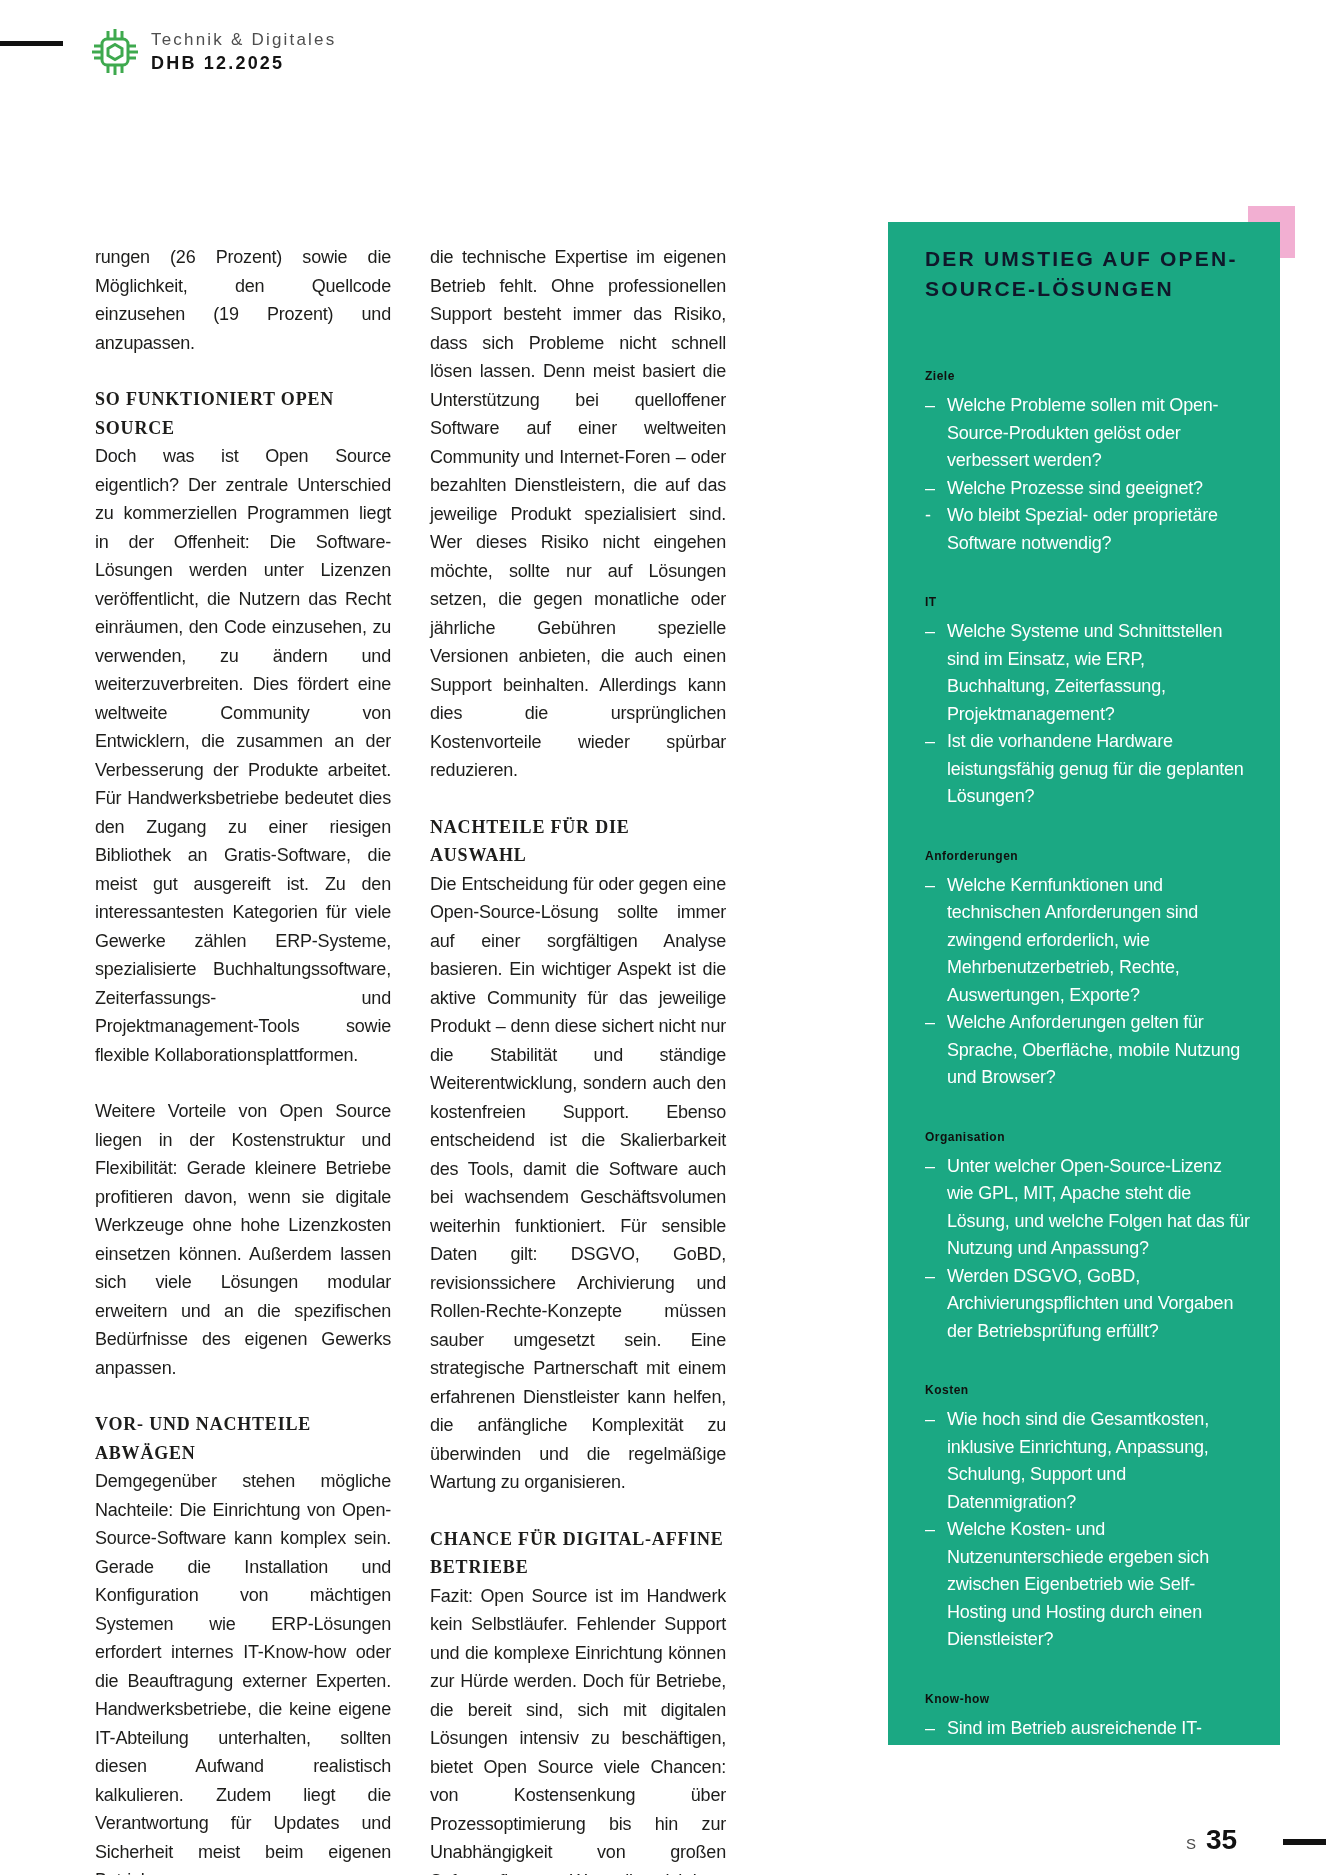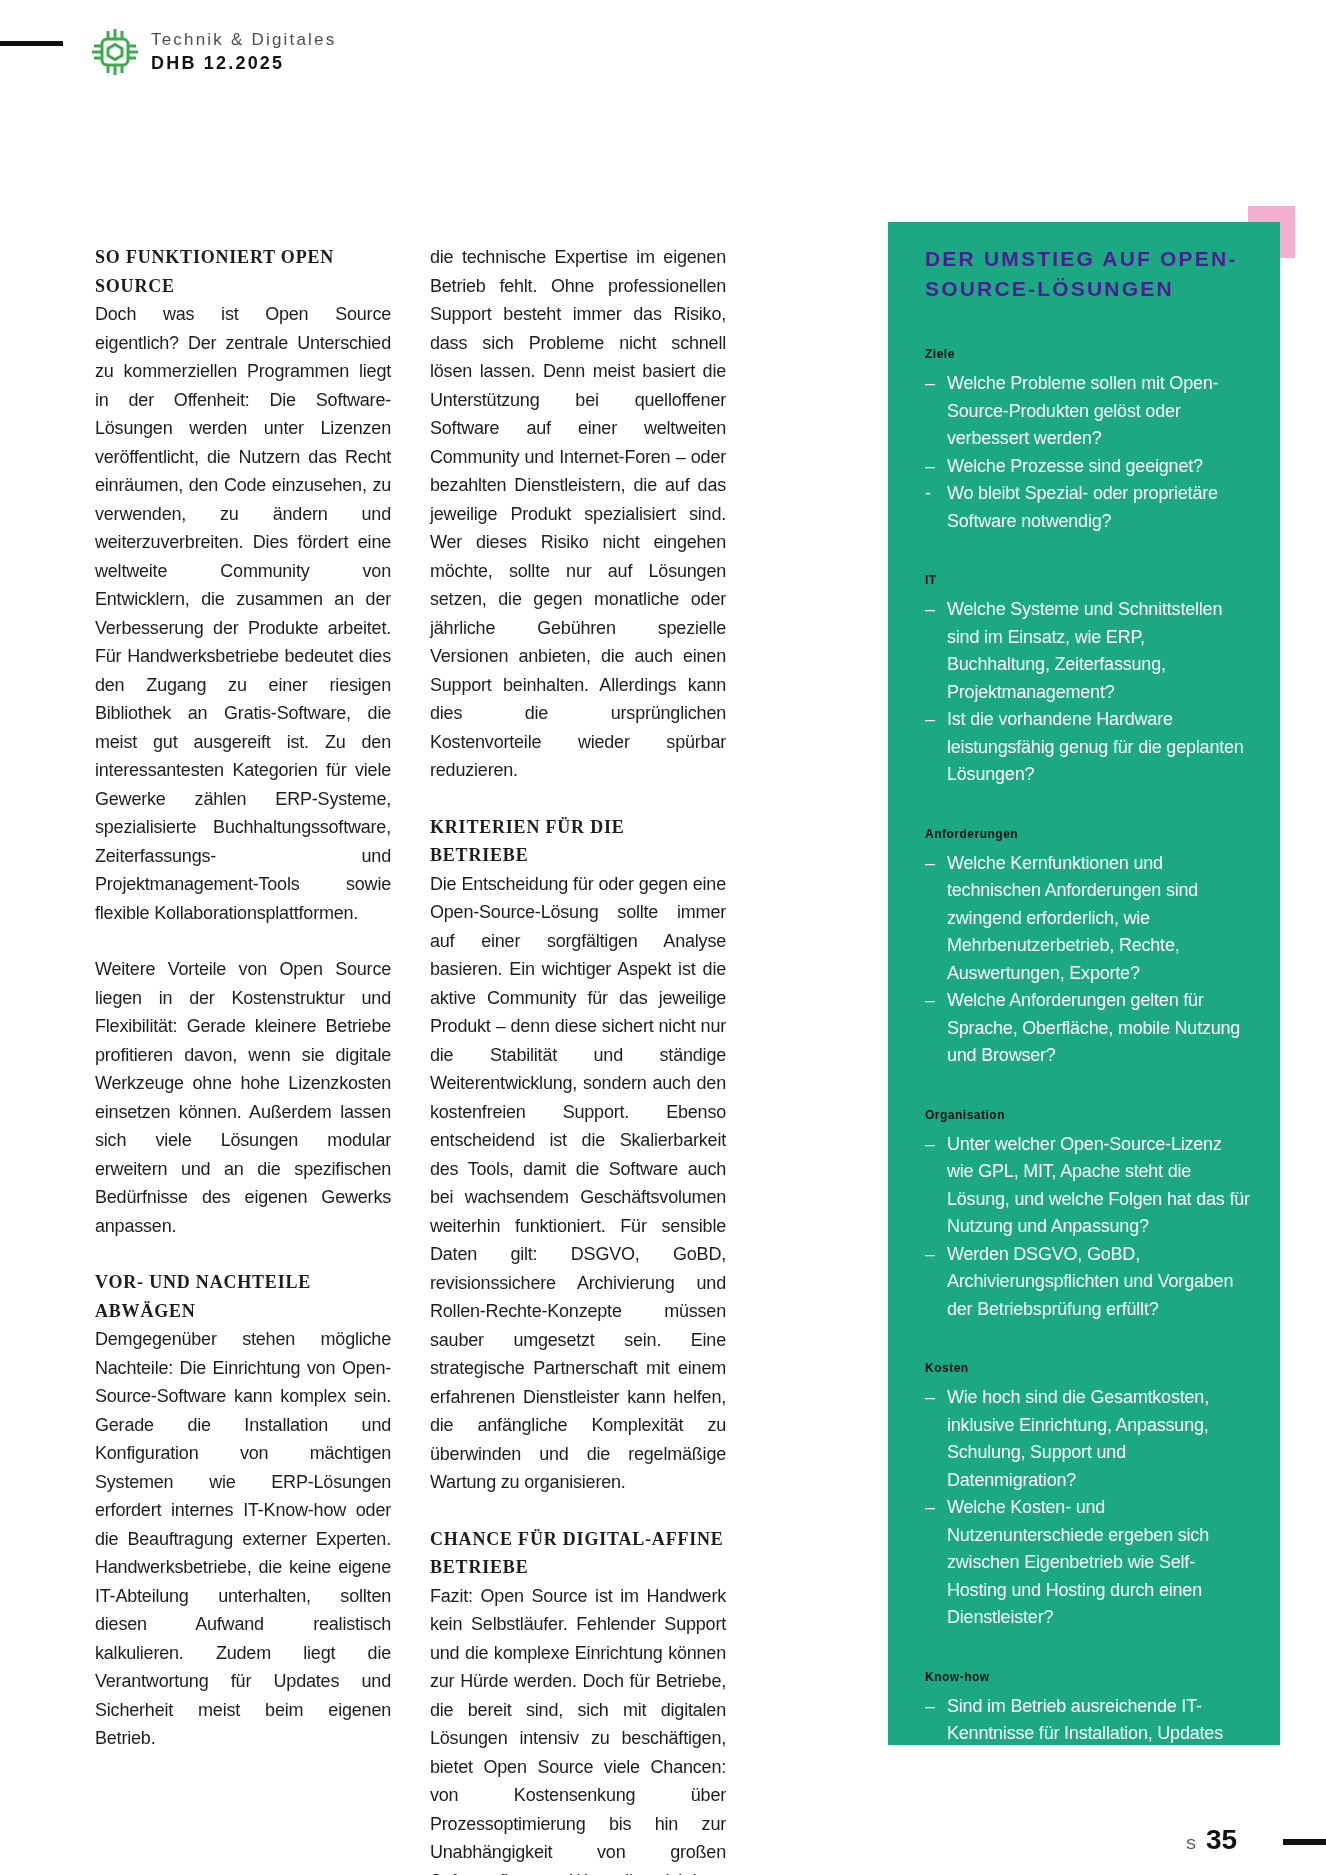--- a/index.html
+++ b/index.html
@@ -32,21 +32,21 @@
 
   
   .pink-accent { position:absolute; left:1248px; top:206px; width:47px; height:52px; background:#f2afd2; z-index:0; }
   .infobox {
     position:absolute; left:888px; top:222px; width:392px; height:1523px;
     box-sizing:border-box; padding:22px 30px 0 37px;
     background:#1ba883; color:#ffffff; z-index:1; overflow:hidden;
   }
   .ib-title {
     font-weight:bold; font-size:21px; line-height:30px; letter-spacing:2.2px;
-    color:#4c1d95; margin-bottom:36px;
+    color:#0f172a; margin-bottom:58px;
   }
   .ib-section + .ib-section { margin-top:31px; }
   .ib-heading {
     font-weight:bold; font-size:12px; line-height:28px; letter-spacing:0.5px;
     color:#10100e; margin-bottom:2px;
   }
   .ib-item { display:flex; font-size:18px; line-height:27.5px; letter-spacing:-0.2px; }
   .ib-dash { flex:none; width:22px; }
   .ib-text { flex:1; }
 
@@ -83,29 +83,30 @@
       <line x1="37" y1="28" x2="46" y2="28"></line>
       <line x1="37" y1="34" x2="44" y2="34"></line>
     </svg>
     <div>
       <div class="brand-cat">Technik &amp; Digitales</div>
       <div class="brand-issue">DHB 12.2025</div>
     </div>
   </div>
 
   <div class="col col-1">
+      <div class="col-para">rungen (26 Prozent) sowie die Möglichkeit, den Quellcode einzusehen (19 Prozent) und anzupassen.</div>
       <div class="col-heading">SO FUNKTIONIERT OPEN SOURCE</div>
       <div class="col-para">Doch was ist Open Source eigentlich? Der zentrale Unterschied zu kommerziellen Programmen liegt in der Offenheit: Die Software-Lösungen werden unter Lizenzen veröffentlicht, die Nutzern das Recht einräumen, den Code einzusehen, zu verwenden, zu ändern und weiterzuverbreiten. Dies fördert eine weltweite Community von Entwicklern, die zusammen an der Verbesserung der Produkte arbeitet. Für Handwerksbetriebe bedeutet dies den Zugang zu einer riesigen Bibliothek an Gratis-Software, die meist gut ausgereift ist. Zu den interessantesten Kategorien für viele Gewerke zählen ERP-Systeme, spezialisierte Buchhaltungssoftware, Zeiterfassungs- und Projektmanagement-Tools sowie flexible Kollaborationsplattformen.</div>
       <div class="col-para">Weitere Vorteile von Open Source liegen in der Kostenstruktur und Flexibilität: Gerade kleinere Betriebe profitieren davon, wenn sie digitale Werkzeuge ohne hohe Lizenzkosten einsetzen können. Außerdem lassen sich viele Lösungen modular erweitern und an die spezifischen Bedürfnisse des eigenen Gewerks anpassen.</div>
       <div class="col-heading">VOR- UND NACHTEILE ABWÄGEN</div>
       <div class="col-para">Demgegenüber stehen mögliche Nachteile: Die Einrichtung von Open-Source-Software kann komplex sein. Gerade die Installation und Konfiguration von mächtigen Systemen wie ERP-Lösungen erfordert internes IT-Know-how oder die Beauftragung externer Experten. Handwerksbetriebe, die keine eigene IT-Abteilung unterhalten, sollten diesen Aufwand realistisch kalkulieren. Zudem liegt die Verantwortung für Updates und Sicherheit meist beim eigenen Betrieb.</div>
     </div>
   <div class="col col-2">
       <div class="col-para">die technische Expertise im eigenen Betrieb fehlt. Ohne professionellen Support besteht immer das Risiko, dass sich Probleme nicht schnell lösen lassen. Denn meist basiert die Unterstützung bei quelloffener Software auf einer weltweiten Community und Internet-Foren – oder bezahlten Dienstleistern, die auf das jeweilige Produkt spezialisiert sind. Wer dieses Risiko nicht eingehen möchte, sollte nur auf Lösungen setzen, die gegen monatliche oder jährliche Gebühren spezielle Versionen anbieten, die auch einen Support beinhalten. Allerdings kann dies die ursprünglichen Kostenvorteile wieder spürbar reduzieren.</div>
-      <div class="col-heading">KRITERIEN FÜR DIE BETRIEBE</div>
+      <div class="col-heading">NACHTEILE FÜR DIE AUSWAHL</div>
       <div class="col-para">Die Entscheidung für oder gegen eine Open-Source-Lösung sollte immer auf einer sorgfältigen Analyse basieren. Ein wichtiger Aspekt ist die aktive Community für das jeweilige Produkt – denn diese sichert nicht nur die Stabilität und ständige Weiterentwicklung, sondern auch den kostenfreien Support. Ebenso entscheidend ist die Skalierbarkeit des Tools, damit die Software auch bei wachsendem Geschäftsvolumen weiterhin funktioniert. Für sensible Daten gilt: DSGVO, GoBD, revisionssichere Archivierung und Rollen-Rechte-Konzepte müssen sauber umgesetzt sein. Eine strategische Partnerschaft mit einem erfahrenen Dienstleister kann helfen, die anfängliche Komplexität zu überwinden und die regelmäßige Wartung zu organisieren.</div>
       <div class="col-heading">CHANCE FÜR DIGITAL-AFFINE BETRIEBE</div>
       <div class="col-para">Fazit: Open Source ist im Handwerk kein Selbstläufer. Fehlender Support und die komplexe Einrichtung können zur Hürde werden. Doch für Betriebe, die bereit sind, sich mit digitalen Lösungen intensiv zu beschäftigen, bietet Open Source viele Chancen: von Kostensenkung über Prozessoptimierung bis hin zur Unabhängigkeit von großen Softwarefirmen. Wer die richtigen Tools auswählt und bei Bedarf externe Unterstützung einbindet, kann die Vorteile von Open Source voll ausschöpfen und so die digitale Transformation im eigenen Betrieb vorantreiben.</div>
     </div>
 
   <div class="pink-accent" style="background: rgb(242, 175, 210);"></div>
 
   <div class="infobox" style="background: rgb(27, 168, 131);">
     <div class="ib-title">
       <span>DER UMSTIEG AUF OPEN-</span><br>

